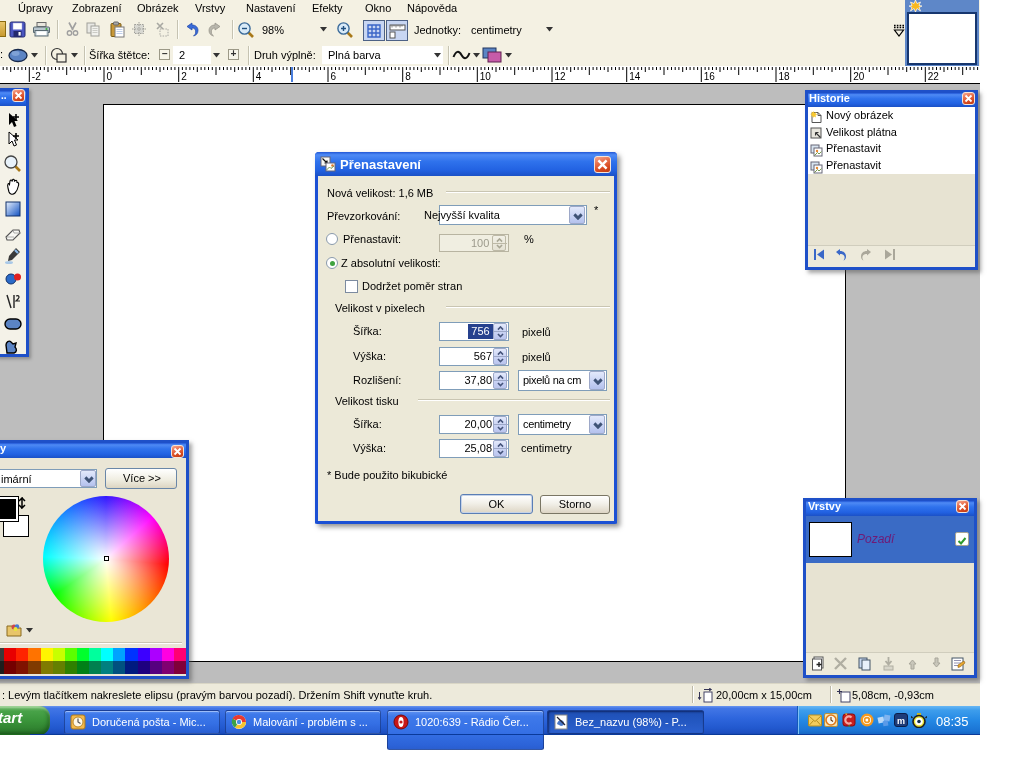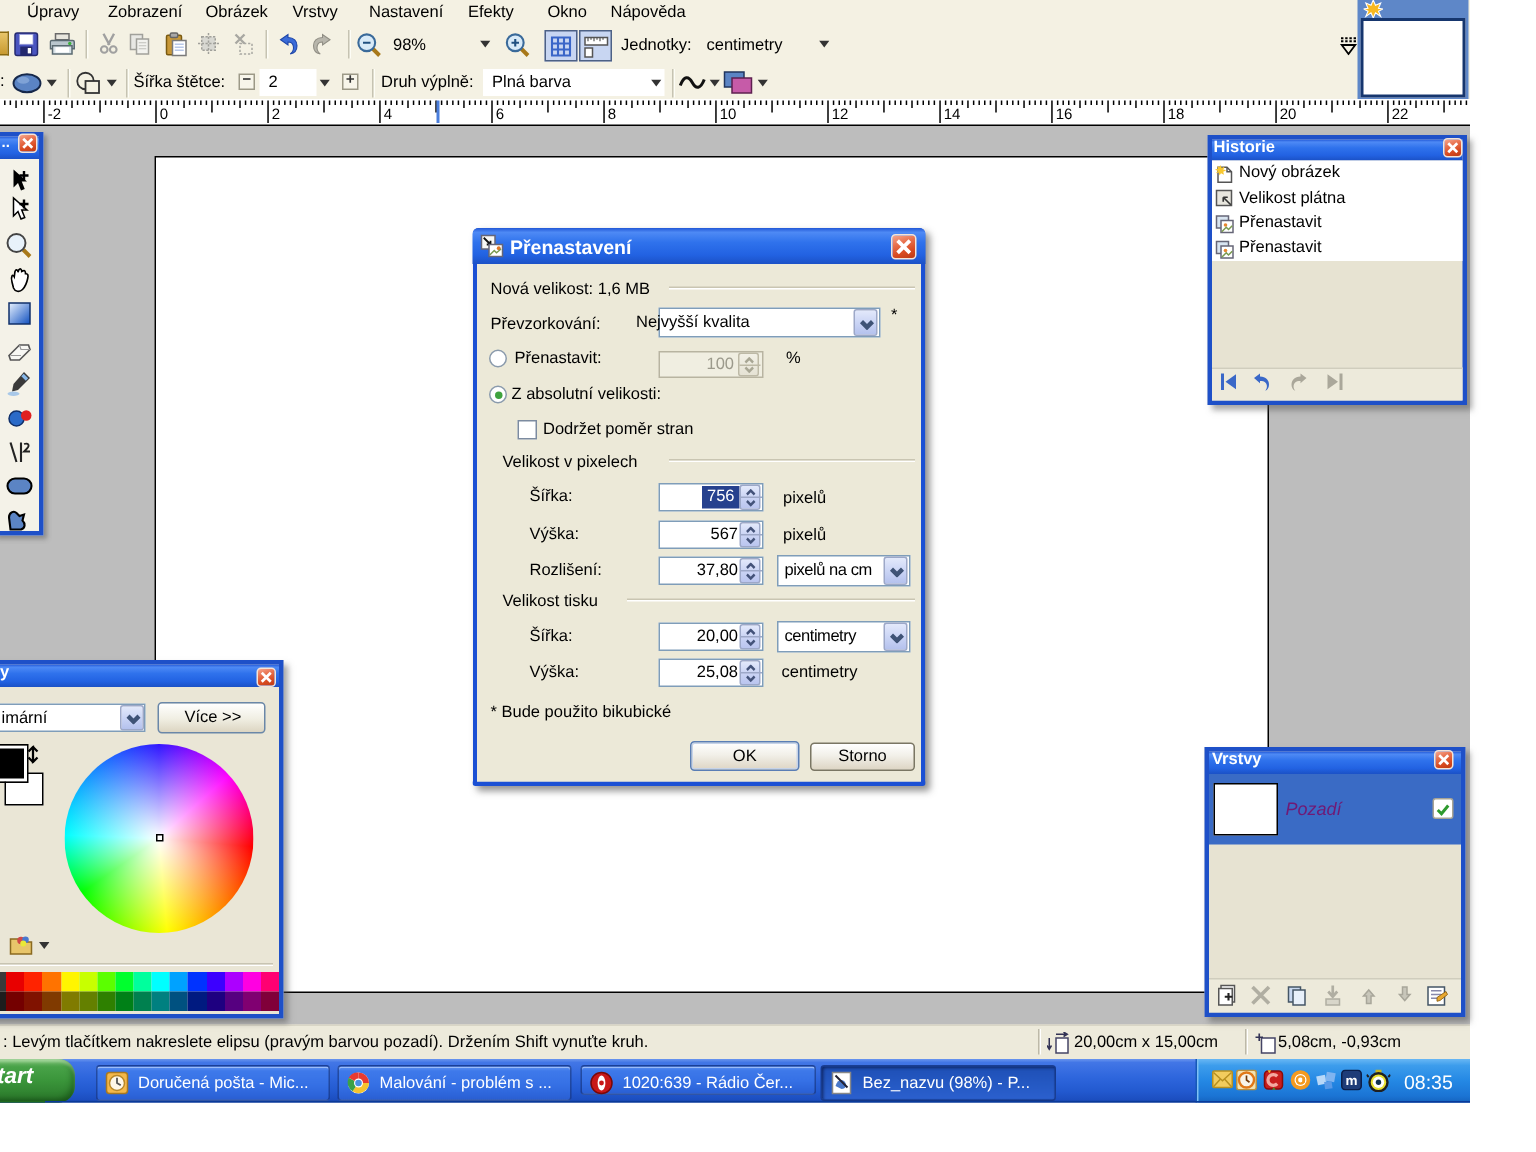--- a/index.html
+++ b/index.html
@@ -842,21 +842,21 @@
   </div>
 <div class="abs" style="left:231px;top:714px;width:16px;height:16px"><svg width="16" height="16" viewBox="0 0 16 16">
       <circle cx="8" cy="8" r="7" fill="#fff"></circle>
       <path d="M8 1 A7 7 0 0 1 15 8 L8 8 Z" fill="#E83A30"></path>
       <path d="M15 8 A7 7 0 0 1 4 13.5 L8 8 Z" fill="#F4C330"></path>
       <path d="M4 13.5 A7 7 0 0 1 1.5 4.5 L8 8 Z" fill="#3BA146"></path>
       <path d="M1.5 4.5 A7 7 0 0 1 8 1 L8 8 Z" fill="#E83A30"></path>
       <circle cx="8" cy="8" r="3" fill="#fff"></circle>
       <circle cx="8" cy="8" r="2.2" fill="#4A90E2"></circle>
     </svg></div>
-<div class="abs" style="left:387px;top:710px;width:157px;height:20px;border-radius:2.5px;background:linear-gradient(180deg,#5F92F2 0,#3E79EA 14%,#3570E5 55%,#2C63D8 90%,#2A5ED0 100%);box-shadow:inset 0 1px 0 rgba(200,220,255,.6);border:1px solid rgba(10,30,90,.5);overflow:hidden">
+<div class="abs" style="left:387px;top:710px;width:157px;height:40px;border-radius:2.5px;background:linear-gradient(180deg,#5F92F2 0,#3E79EA 14%,#3570E5 55%,#2C63D8 90%,#2A5ED0 100%);box-shadow:inset 0 1px 0 rgba(200,220,255,.6);border:1px solid rgba(10,30,90,.5);overflow:hidden">
     <div style="position:absolute;left:27px;top:5px;font:11px 'Liberation Sans';color:#fff;white-space:nowrap">1020:639 - Rádio Čer...</div>
   </div>
 <div class="abs" style="left:393px;top:714px;width:16px;height:16px"><svg width="16" height="16" viewBox="0 0 16 16">
       <circle cx="8" cy="8" r="7" fill="#C81818" stroke="#7A0808"></circle>
       <ellipse cx="8" cy="8" rx="2.6" ry="5" fill="#fff"></ellipse>
       <circle cx="8" cy="8" r="1.6" fill="#C81818"></circle>
     </svg></div>
 <div class="abs" style="left:547px;top:710px;width:157px;height:24px;border-radius:2.5px;background:linear-gradient(180deg,#1E4FB5 0,#2458C2 50%,#2B60CE 100%);box-shadow:inset 1px 1px 2px rgba(0,0,30,.5);border:1px solid rgba(10,30,90,.5);overflow:hidden">
     <div style="position:absolute;left:27px;top:5px;font:11px 'Liberation Sans';color:#fff;white-space:nowrap">Bez_nazvu (98%) - P...</div>
   </div>

